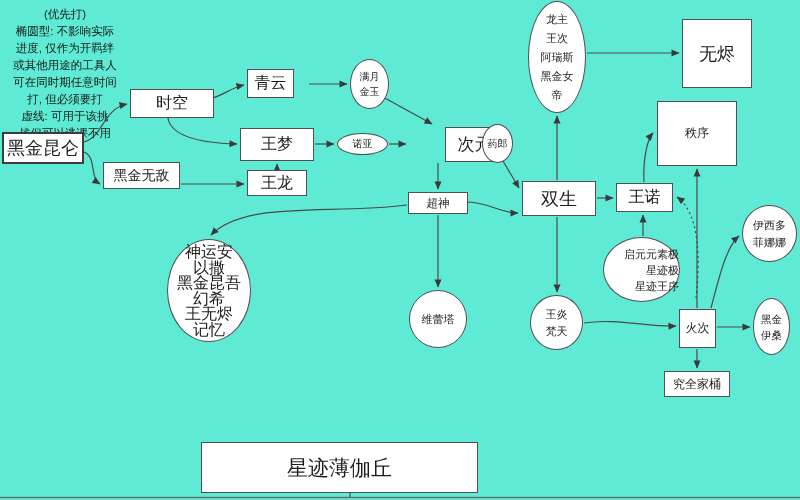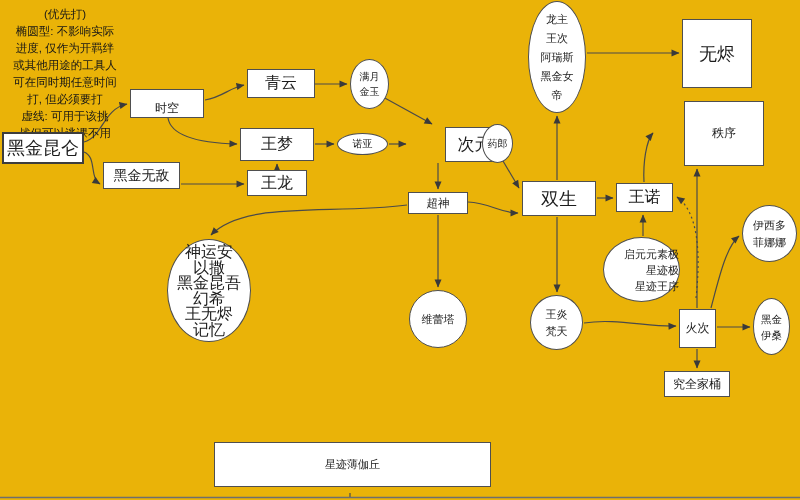--- a/index.html
+++ b/index.html
@@ -1,17 +1,17 @@
 <!DOCTYPE html>
 <html><head>
 <meta charset="utf-8">
 <style>
   html,body { margin:0; padding:0; background:#fff; }
   .canvas {
-    position:relative; width:800px; height:500px; background:#eab308;
+    position:relative; width:800px; height:500px; background:#5eead4;
     font-family:"Liberation Sans", sans-serif; overflow:hidden;
   }
   .edges { position:absolute; left:0; top:0; width:800px; height:500px; }
   .node {
     position:absolute; box-sizing:border-box;
     display:flex; flex-direction:column; align-items:center; justify-content:center;
     text-align:center; color:#1c1c1c; background:#ffffff;
   }
   .box { border:1.5px solid #4f4f4f; }
   .big-box { border:2px solid #3d3d3d; }
@@ -74,25 +74,25 @@
     <div>可在同时期任意时间</div>
     <div>打, 但必须要打</div>
     <div>虚线: 可用于该挑</div>
     <div>战但可以逃课不用</div>
   </div>
 
   <div class="node big-box" style="left:2px; top:132px; width:82px; height:32px; font-size:18px;">
     <span>黑金昆仑</span>
   </div>
 
-  <div class="node box" style="left:130px; top:89px; width:74px; height:29px; font-size:12px;justify-content:flex-end;">
+  <div class="node box" style="left:130px; top:89px; width:84px; height:29px; font-size:16px;">
     <span>时空</span>
   </div>
 
-  <div class="node box" style="left:247px; top:69px; width:68px; height:29px; font-size:16px;">
+  <div class="node box" style="left:247px; top:69px; width:47px; height:29px; font-size:16px;">
     <span>青云</span>
   </div>
 
   <div class="node box" style="left:240px; top:128px; width:74px; height:33px; font-size:16px;">
     <span>王梦</span>
   </div>
 
   <div class="node box" style="left:247px; top:170px; width:60px; height:26px; font-size:16px;">
     <span>王龙</span>
   </div>
@@ -131,21 +131,21 @@
     <span>王次</span>
     <span>阿瑞斯</span>
     <span>黑金女</span>
     <span>帝</span>
   </div>
 
   <div class="node box" style="left:682px; top:19px; width:70px; height:69px; font-size:18px;">
     <span>无烬</span>
   </div>
 
-  <div class="node box" style="left:657px; top:101px; width:80px; height:65px; font-size:12px;margin-left:27px;">
+  <div class="node box" style="left:657px; top:101px; width:80px; height:65px; font-size:12px;">
     <span>秩序</span>
   </div>
 
   <div class="node box" style="left:616px; top:183px; width:57px; height:29px; font-size:16px;">
     <span>王诺</span>
   </div>
 
   <div class="node ellipse" style="left:603px; top:237px; width:77px; height:65px; font-size:11px; line-height:16px;align-items:flex-end;">
     <span>启元元素极</span>
     <span>星迹极</span>
@@ -181,17 +181,17 @@
 
   <div class="node ellipse" style="left:409px; top:290px; width:58px; height:58px; font-size:11px;">
     <span>维蕾塔</span>
   </div>
 
   <div class="node ellipse" style="left:530px; top:295px; width:53px; height:55px; font-size:11px; line-height:17px;">
     <span>王炎</span>
     <span>梵天</span>
   </div>
 
-  <div class="node box" style="left:214px; top:442px; width:277px; height:45px; font-size:11px;">
+  <div class="node box" style="left:201px; top:442px; width:277px; height:51px; font-size:21px;">
     <span>星迹薄伽丘</span>
   </div>
 
 </div>
 
 </body></html>

